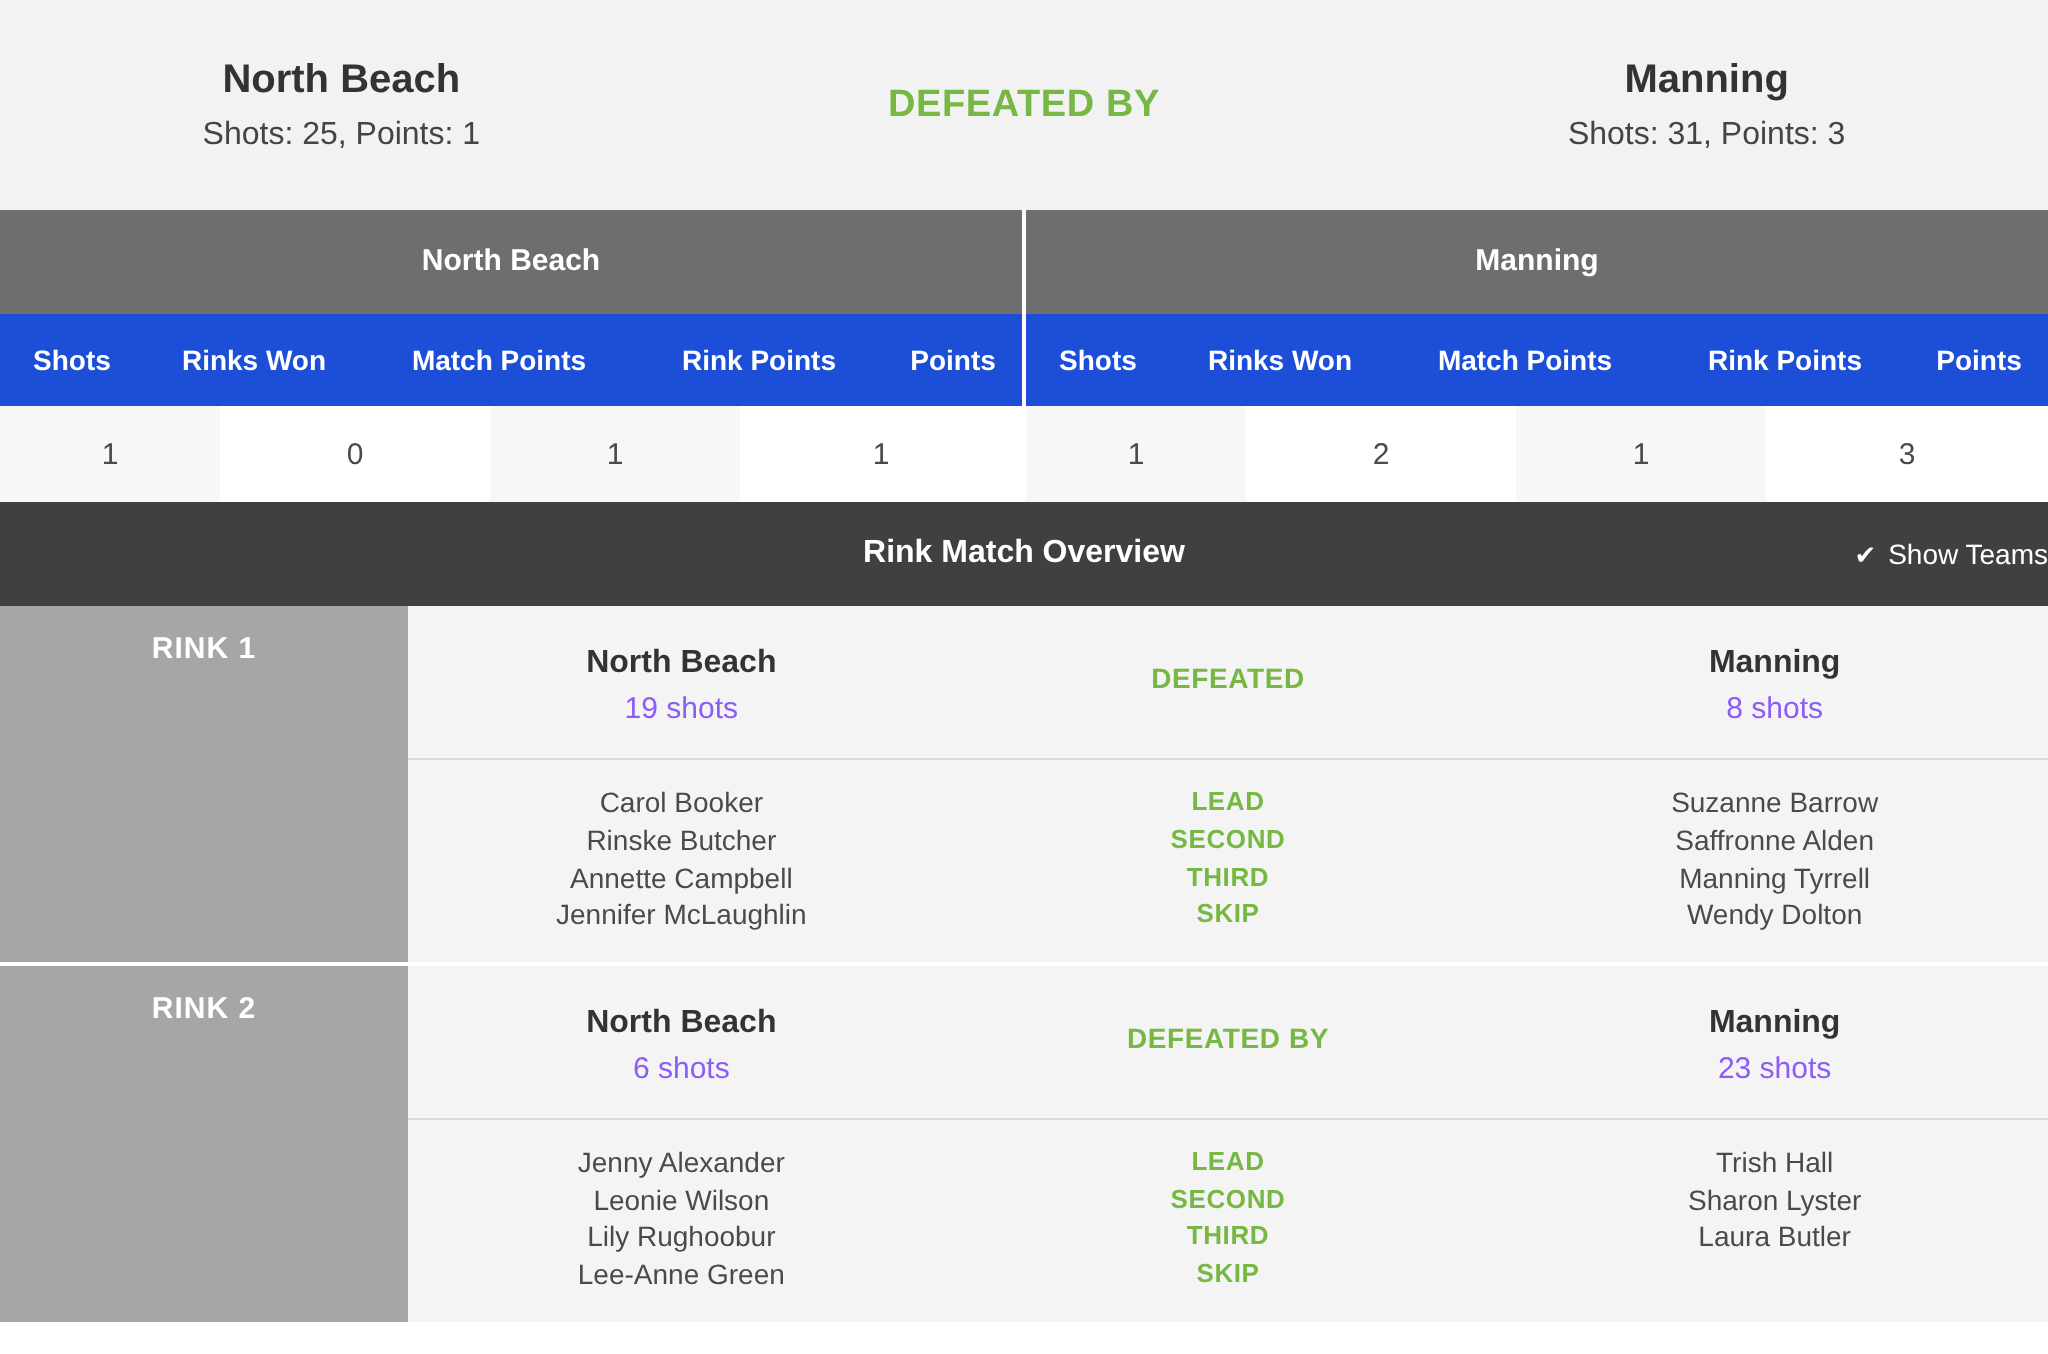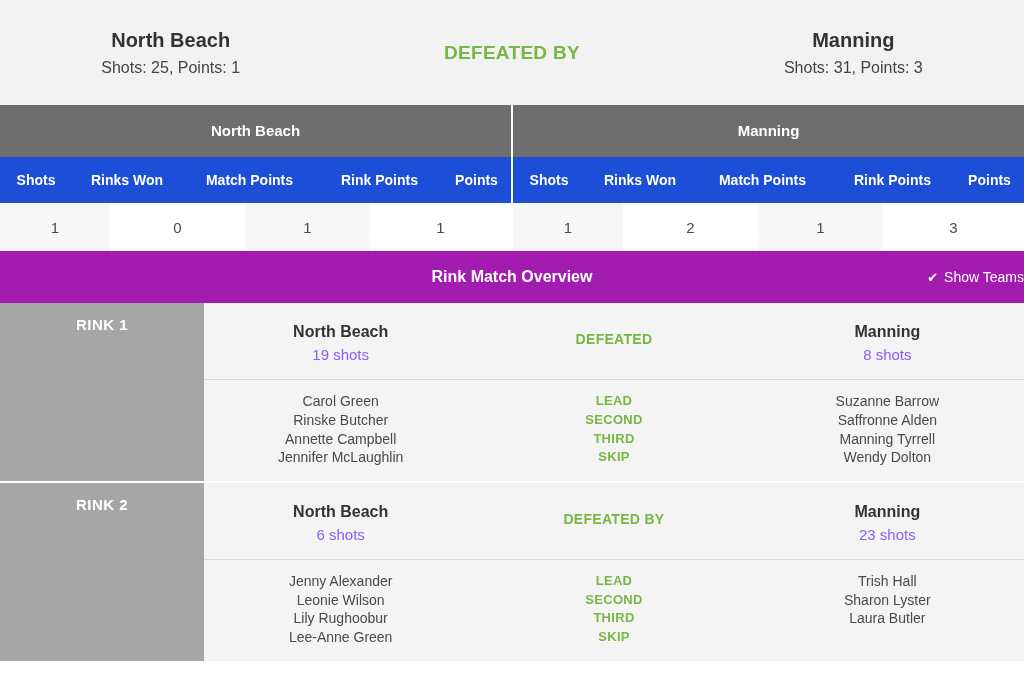--- a/index.html
+++ b/index.html
@@ -100,21 +100,21 @@
 
   .c-shots   { flex: 0 0 72px; }
   .c-rinks   { flex: 0 0 110px; }
   .c-match   { flex: 0 0 135px; }
   .c-rinkpts { flex: 0 0 125px; }
   .c-points  { flex: 1 1 auto; }
 
   
   .overview-bar {
     position: relative;
-    background: #a21caf;
+    background: #404040;
     color: #ffffff;
     height: 52px;
     display: flex;
     align-items: center;
     justify-content: center;
   }
   .overview-title {
     font-size: 16px;
     font-weight: bold;
   }
@@ -280,21 +280,21 @@
       <div class="rh-col">
         <div class="rh-result">DEFEATED</div>
       </div>
       <div class="rh-col">
         <div class="rh-team">Manning</div>
         <div class="rh-shots">8 shots</div>
       </div>
     </div>
     <div class="players">
       <div class="pl-col">
-        <div class="pl-name">Carol Green</div>
+        <div class="pl-name">Carol Booker</div>
         <div class="pl-name">Rinske Butcher</div>
         <div class="pl-name">Annette Campbell</div>
         <div class="pl-name">Jennifer McLaughlin</div>
       </div>
       <div class="pl-col">
         <div class="pl-pos">LEAD</div>
         <div class="pl-pos">SECOND</div>
         <div class="pl-pos">THIRD</div>
         <div class="pl-pos">SKIP</div>
       </div>

